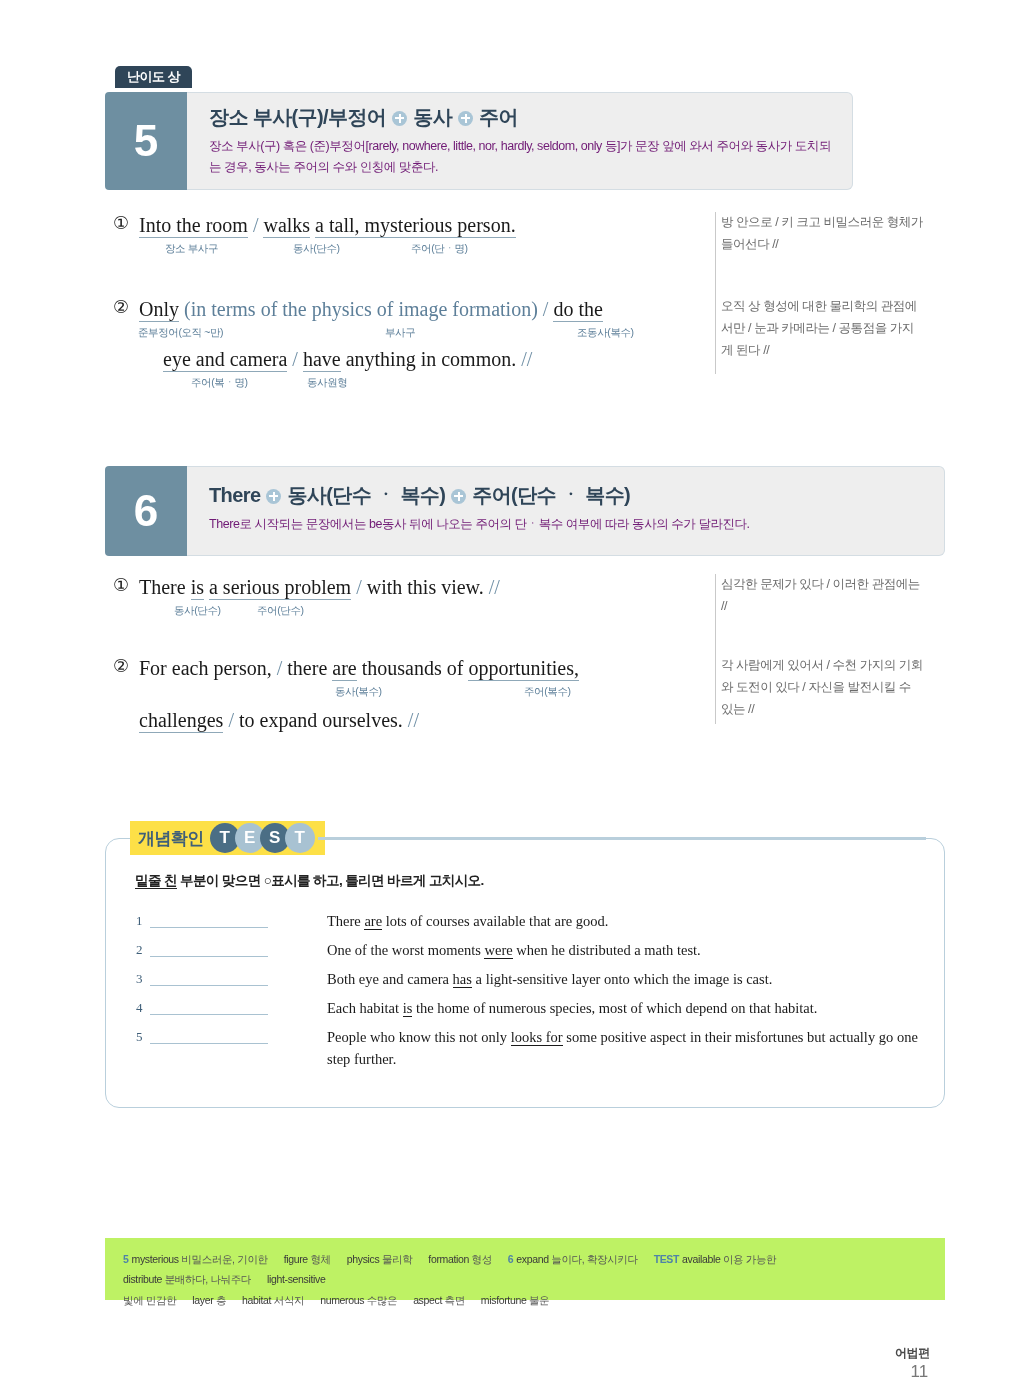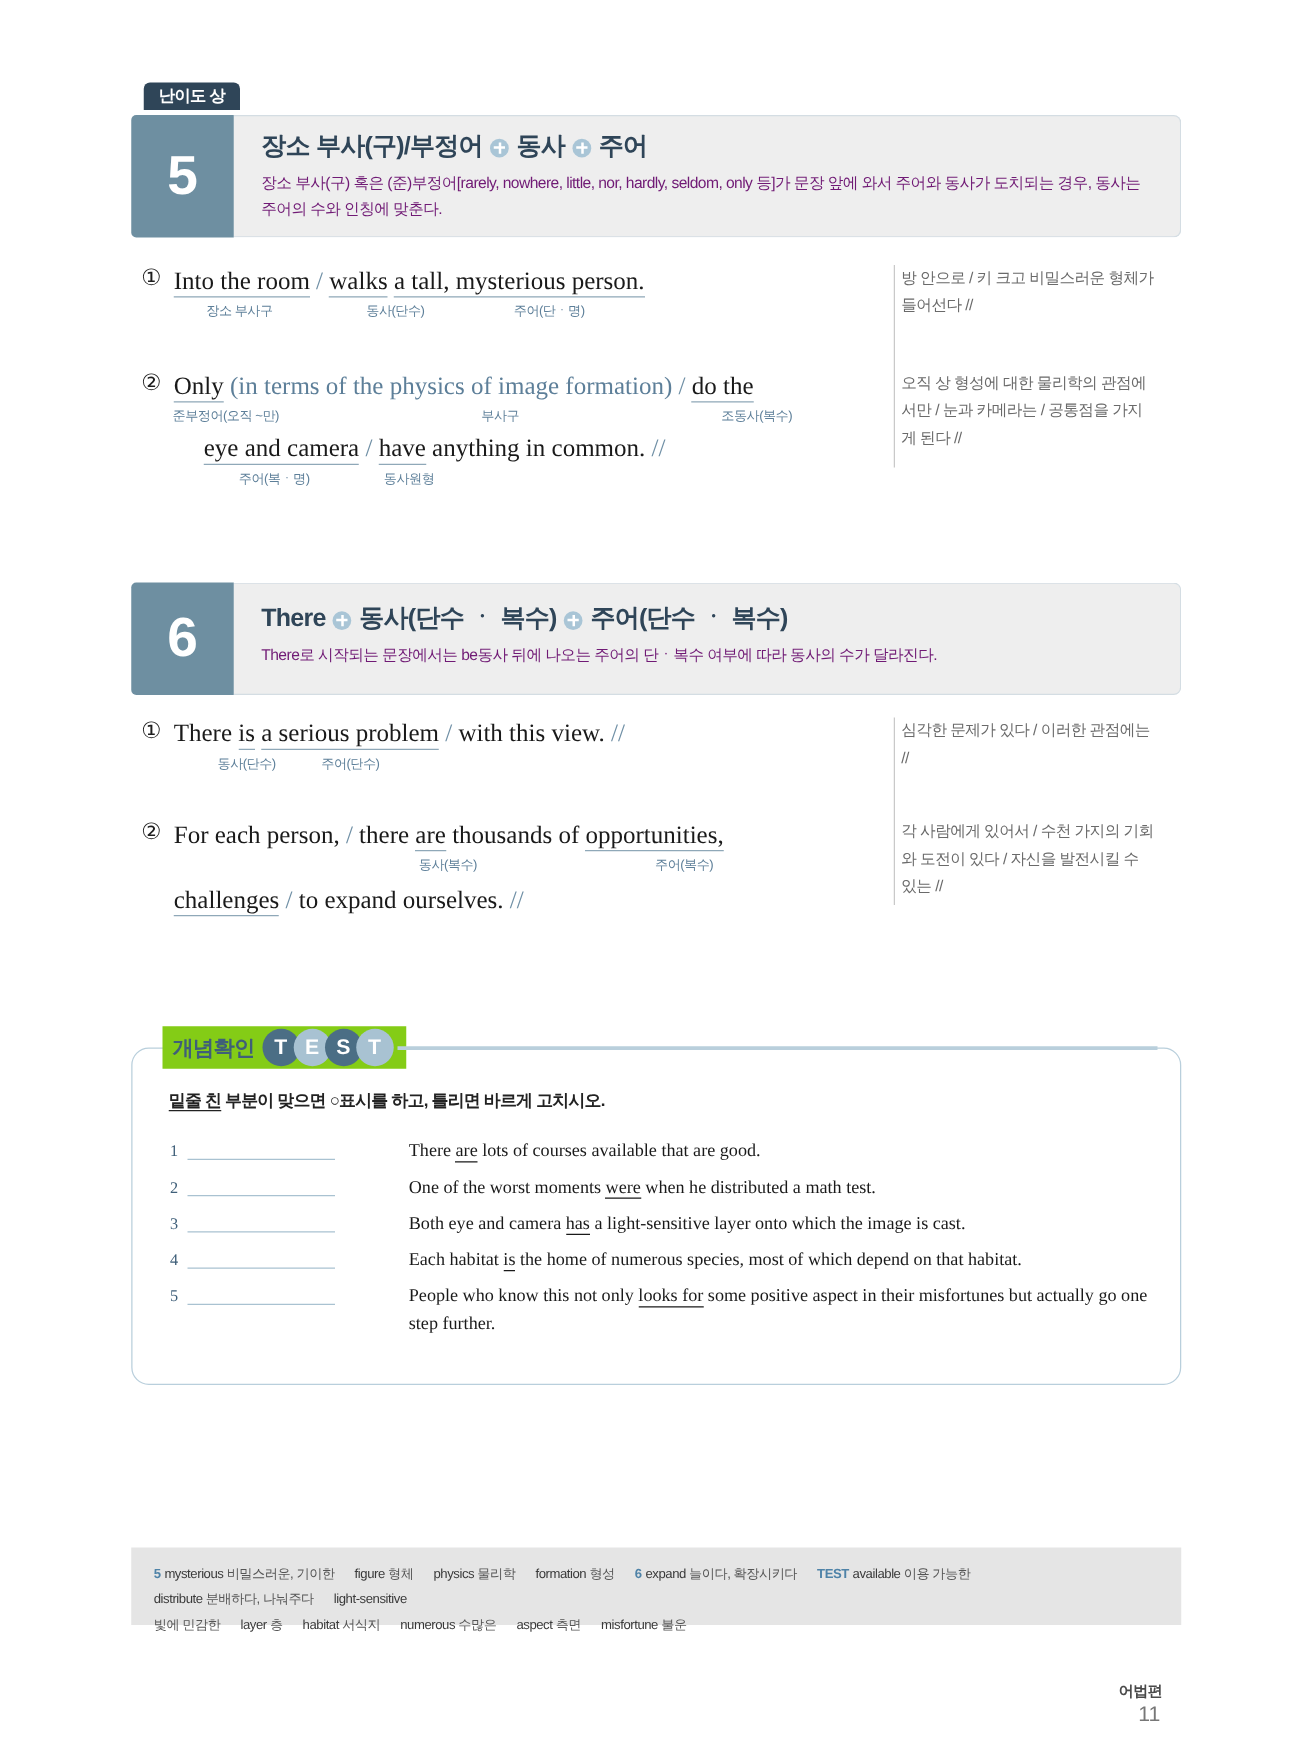--- a/index.html
+++ b/index.html
@@ -170,21 +170,21 @@
   .testbox {
     position: absolute;
     border: 1.6px solid #b9cfdc;
     border-radius: 14px;
     box-sizing: border-box;
   }
   .test-head {
     position: absolute;
     display: flex;
     align-items: center;
-    background: #84cc16;
+    background: #fde047;
     padding: 0 10px 0 8px;
     height: 34px;
   }
   .test-head .ko {
     color: #3f5f79;
     font-size: 17px;
     font-weight: bold;
     letter-spacing: -0.6px;
     margin-right: 6px;
   }
@@ -241,21 +241,21 @@
     color: #1a1a1a;
     line-height: 1.5;
     max-width: 650px;
     margin-left: 43px;
   }
   .q-text .u { border-bottom: 1px solid #1a1a1a; }
 
   
   .vocab {
     position: absolute;
-    background: #e5e5e5;
+    background: #bef264;
     box-sizing: border-box;
     padding: 11px 18px 11px 18px;
   }
   .vocab-line {
     font-size: 10.5px;
     color: #4a4a4a;
     letter-spacing: -0.35px;
     line-height: 1.95;
   }
   .vocab-item { margin-right: 16px; white-space: nowrap; }
@@ -280,21 +280,21 @@
     font-size: 17px;
     color: #777;
     font-family: "Liberation Sans", sans-serif;
   }
 </style>
 </head>
 <body>
 
 <div class="page">
 
-  <div class="rule-block" style="left:105px; top:92px; width:840px;">
+  <div class="rule-block" style="left:105px; top:92px; width:748px;">
     <div class="rule-head">
       <div class="numtab">난이도 상</div>
       <div class="numbox">5</div>
       <div class="headbody">
         <div class="rule-title">
           <span class="seg">장소 부사(구)/부정어</span>
           <span class="plus-icon"></span>
           <span class="seg">동사</span>
           <span class="plus-icon"></span>
           <span class="seg">주어</span>

